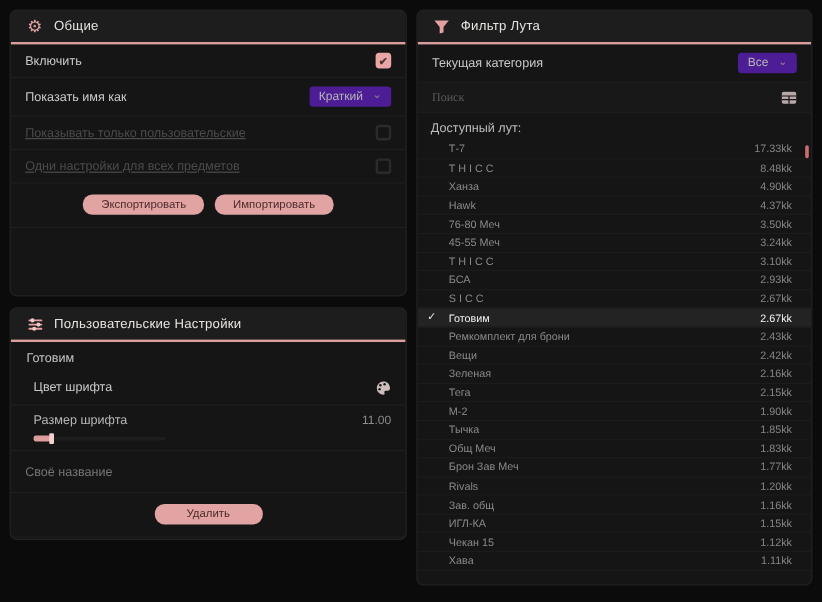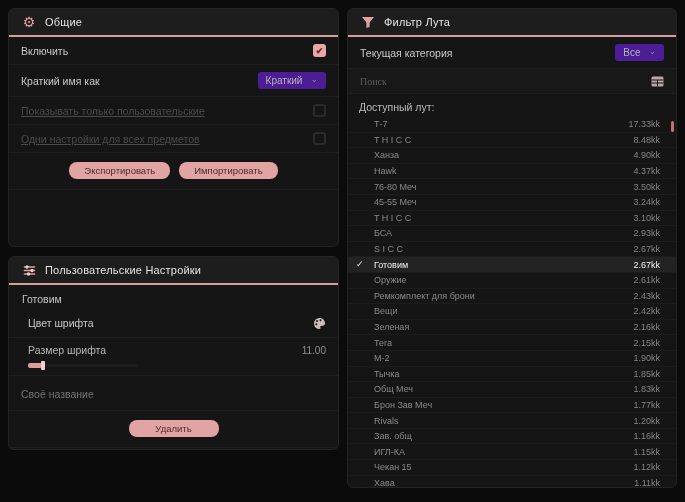--- a/index.html
+++ b/index.html
@@ -125,21 +125,21 @@
     <div class="panel panel-general">
       <div class="panel-header">
         <span class="hicon gear-glyph">⚙</span>
         <span class="panel-title">Общие</span>
       </div>
       <div class="row">
         <span class="lbl">Включить</span>
         <span class="checkbox">✔</span>
       </div>
       <div class="row">
-        <span class="lbl">Краткий имя как</span>
+        <span class="lbl">Показать имя как</span>
         <span class="select">
           <span>Краткий</span>
           <span class="chevron">⌄</span>
         </span>
       </div>
       <div class="row disabled">
         <span class="lbl">Показывать только пользовательские</span>
         <span class="checkbox off"></span>
       </div>
       <div class="row disabled">
@@ -267,24 +267,20 @@
           </div>
           <div class="loot-item">
             <span class="loot-name">S I C C</span>
             <span class="loot-value">2.67kk</span>
           </div>
           <div class="loot-item checked">
             <span class="loot-name">Готовим</span>
             <span class="loot-value">2.67kk</span>
           </div>
           <div class="loot-item">
-            <span class="loot-name">Оружие</span>
-            <span class="loot-value">2.61kk</span>
-          </div>
-          <div class="loot-item">
             <span class="loot-name">Ремкомплект для брони</span>
             <span class="loot-value">2.43kk</span>
           </div>
           <div class="loot-item">
             <span class="loot-name">Вещи</span>
             <span class="loot-value">2.42kk</span>
           </div>
           <div class="loot-item">
             <span class="loot-name">Зеленая</span>
             <span class="loot-value">2.16kk</span>

